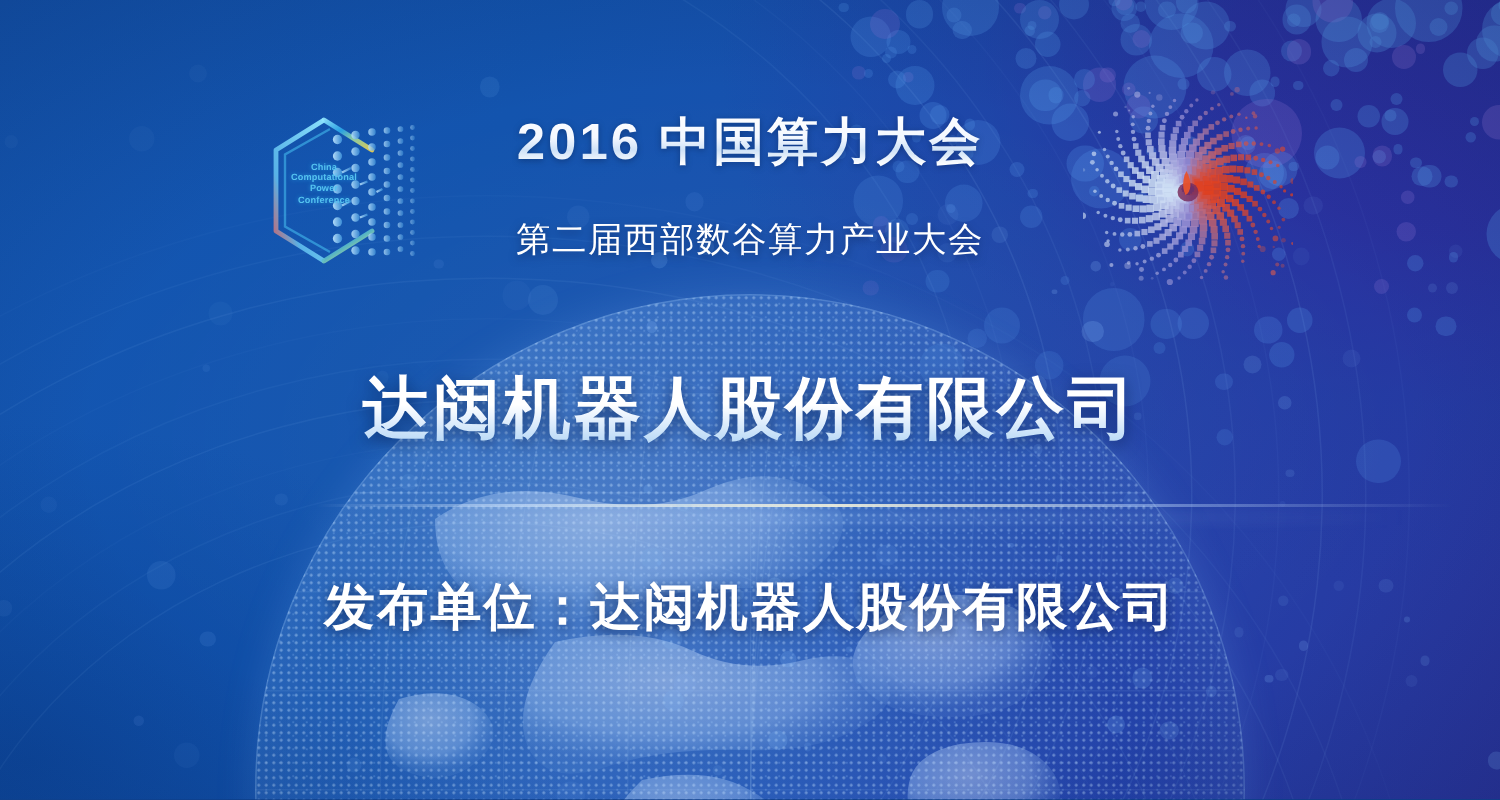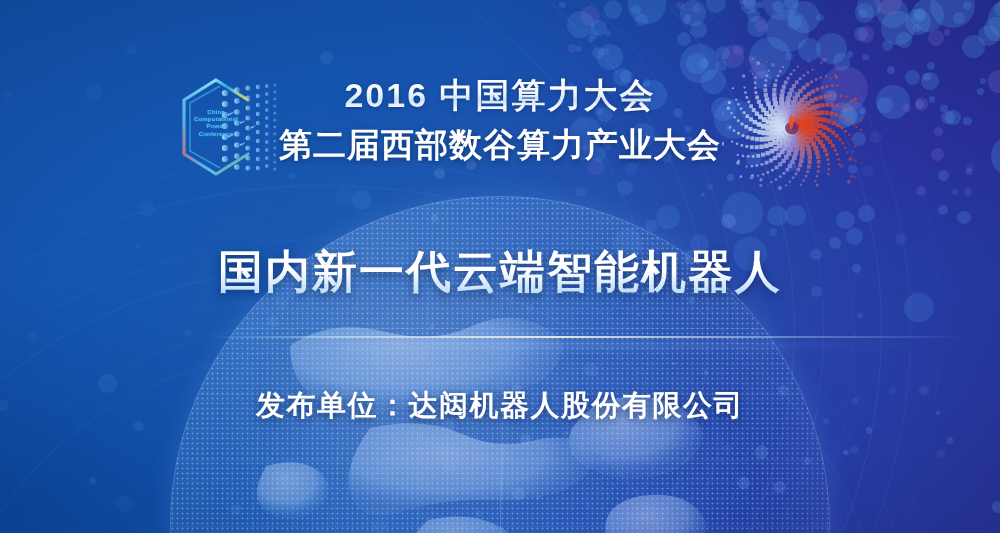--- a/index.html
+++ b/index.html
@@ -117,40 +117,40 @@
   }
   .head-line1{
     font-size:34px;font-weight:700;letter-spacing:2px;line-height:42px;
     background:linear-gradient(180deg,#ffffff 0%,#f4f8ff 42%,#cfe2f7 62%,#ffffff 86%);
     -webkit-background-clip:text;background-clip:text;
     color:transparent;-webkit-text-fill-color:transparent;
     text-shadow:none;
     filter:drop-shadow(0 1px 2px rgba(5,30,80,.45));
   }
   .head-line2{
-    margin-top:8px;
-    font-size:33px;font-weight:700;letter-spacing:1px;line-height:42px;
+    margin-top:22px;
+    font-size:23px;font-weight:400;letter-spacing:1px;line-height:42px;
     color:#ffffff;
     filter:drop-shadow(0 2px 3px rgba(5,30,80,.55));
   }
 
   
   .main-title{
     position:absolute;left:0;right:0;top:243px;text-align:center;
     font-size:45px;font-weight:700;letter-spacing:2px;line-height:58px;
     background:linear-gradient(180deg,#ffffff 0%,#ffffff 46%,#e6f1fd 62%,#bedcf7 86%,#a9d2f4 100%);
     -webkit-background-clip:text;background-clip:text;
     color:transparent;-webkit-text-fill-color:transparent;
     filter:drop-shadow(0 3px 5px rgba(4,24,70,.55));
   }
 
   
   .publisher{
     position:absolute;left:0;right:0;top:385px;text-align:center;
-    font-size:29px;font-weight:700;letter-spacing:1.5px;line-height:40px;
+    font-size:34px;font-weight:700;letter-spacing:1.5px;line-height:40px;
     color:#ffffff;
     filter:drop-shadow(0 2px 4px rgba(4,24,70,.6));
   }
 </style>
 </head>
 <body>
 
 <div class="stage">
 
   <div class="bg-base"></div>
@@ -1015,17 +1015,17 @@
         <ellipse cx="70" cy="70" rx="7" ry="6.4" fill="#7a2f5e" opacity="0.85"></ellipse>
         <path d="M69,56 q3,6 2.6,10 q-0.6,5 -3.4,6 q-2-5 -1.2-10 q0.6-4 2-6z" fill="#e8532c" opacity="0.95"></path>
       </svg>
   </div>
 
   <div class="head">
     <div class="head-line1">2016 中国算力大会</div>
     <div class="head-line2">第二届西部数谷算力产业大会</div>
   </div>
 
-  <div class="main-title">国内新一代云端智能机器人</div>
+  <div class="main-title">达闼机器人股份有限公司</div>
 
   <div class="publisher">发布单位：达闼机器人股份有限公司</div>
 
 </div>
 
 </body></html>

